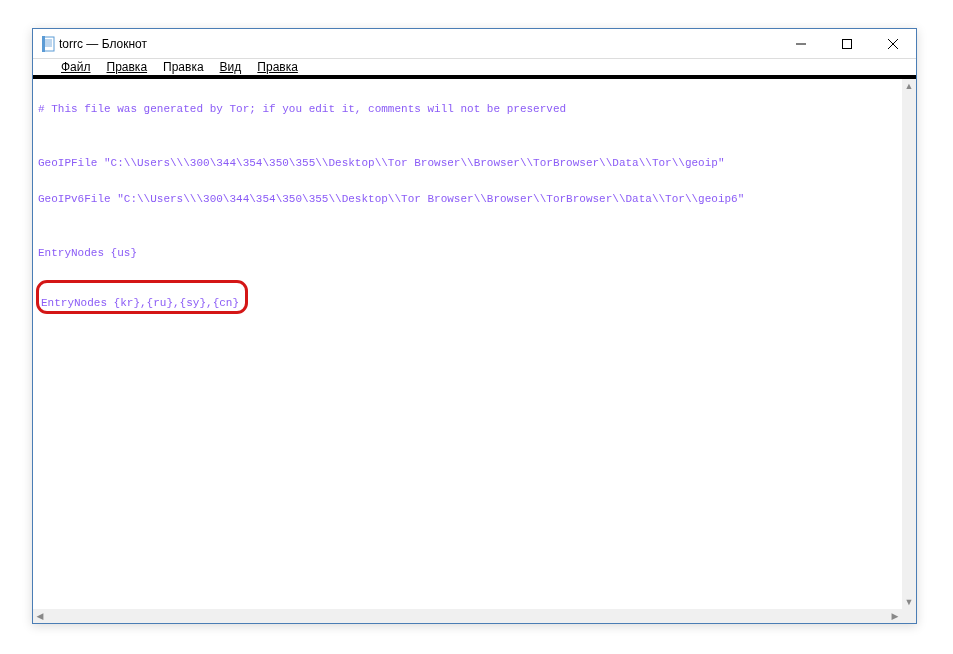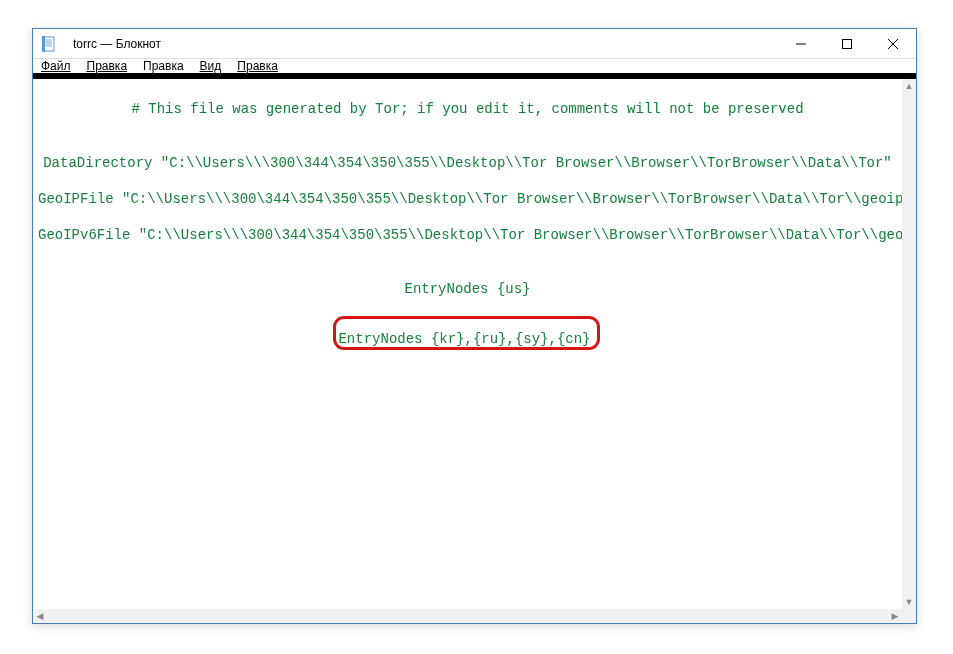--- a/index.html
+++ b/index.html
@@ -32,21 +32,21 @@
       background: #ffffff;
       display: flex;
       align-items: center;
       justify-content: space-between;
       border-bottom: 1px solid #ddd;
     }
     .titlebar-left {
       display: flex;
       align-items: center;
       padding-left: 8px;
-      gap: 16px;
+      gap: 2px;
     }
     .app-icon {
       width: 16px;
       height: 16px;
       display: inline-flex;
       align-items: center;
       justify-content: center;
     }
     .app-icon svg {
       width: 16px;
@@ -75,22 +75,22 @@
     }
     .win-btn svg {
       width: 10px;
       height: 10px;
     }
     .menubar {
       height: 20px;
       background: #ffffff;
       display: flex;
       align-items: center;
-      padding-left: 0;
-      border-bottom: 6px solid #000000;
+      padding-left: 20px;
+      border-bottom: 4px solid #000000;
       font-size: 12px;
     }
     .menu-item {
       padding: 2px 8px;
       cursor: default;
       color: #000;
     }
     .menu-item .underline {
       text-decoration: underline;
     }
@@ -101,26 +101,25 @@
       background: #ffffff;
     }
     .text-content {
       position: absolute;
       top: 0;
       left: 0;
       right: 14px;
       bottom: 14px;
       padding: 3px 5px;
       font-family: Consolas, "Courier New", monospace;
-      font-size: 14px;
+      font-size: 11px;
       line-height: 18px;
       white-space: pre;
       overflow: hidden;
-      color: #15803d;
-      text-align: center;
+      color: #8b5cf6;
     }
     .text-line {
       display: block;
     }
     .highlighted-line {
       display: inline-block;
       border: 3px solid #d41616;
       border-radius: 11px;
       padding: 12px 6px 0 2px;
       margin-left: -2px;
@@ -209,21 +208,20 @@
     <span class="menu-item"><span class="underline">Правка</span></span>
     <span class="menu-item"><span>Правка</span></span>
     <span class="menu-item"><span class="underline">Вид</span></span>
     <span class="menu-item"><span class="underline">Правка</span></span>
   </div>
 
   <div class="content-area">
     <div class="text-content">
 <span class="text-line"># This file was generated by Tor; if you edit it, comments will not be preserved</span>
 <span class="text-line"></span>
-<span class="text-line">DataDirectory "C:\\Users\\\300\344\354\350\355\\Desktop\\Tor Browser\\Browser\\TorBrowser\\Data\\Tor"</span>
 <span class="text-line">GeoIPFile "C:\\Users\\\300\344\354\350\355\\Desktop\\Tor Browser\\Browser\\TorBrowser\\Data\\Tor\\geoip"</span>
 <span class="text-line">GeoIPv6File "C:\\Users\\\300\344\354\350\355\\Desktop\\Tor Browser\\Browser\\TorBrowser\\Data\\Tor\\geoip6"</span>
 <span class="text-line"></span>
 <span class="text-line">EntryNodes {us}</span>
 <span class="text-line"><span class="highlighted-line">EntryNodes {kr},{ru},{sy},{cn}</span></span>
     </div>
 
     <div class="scrollbar-v">
       <div class="scroll-arrow">▲</div>
       <div class="scroll-arrow">▼</div>

